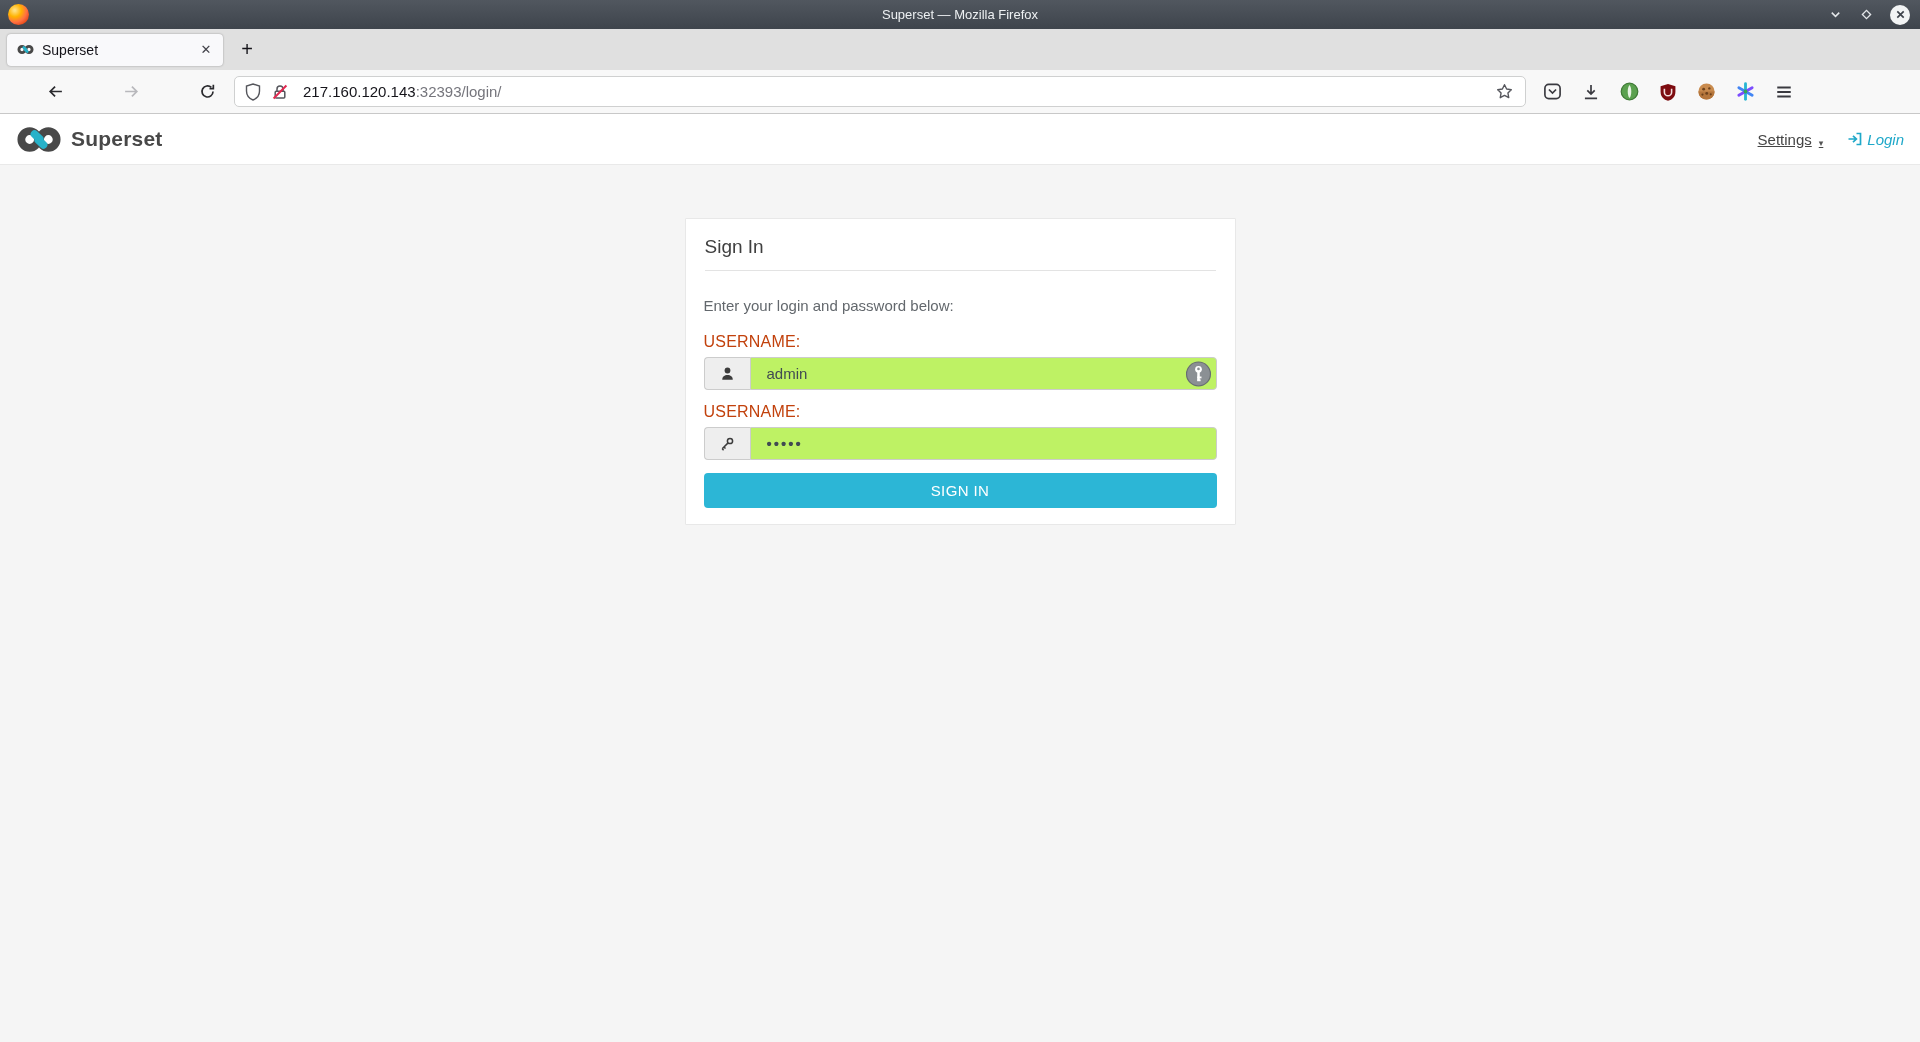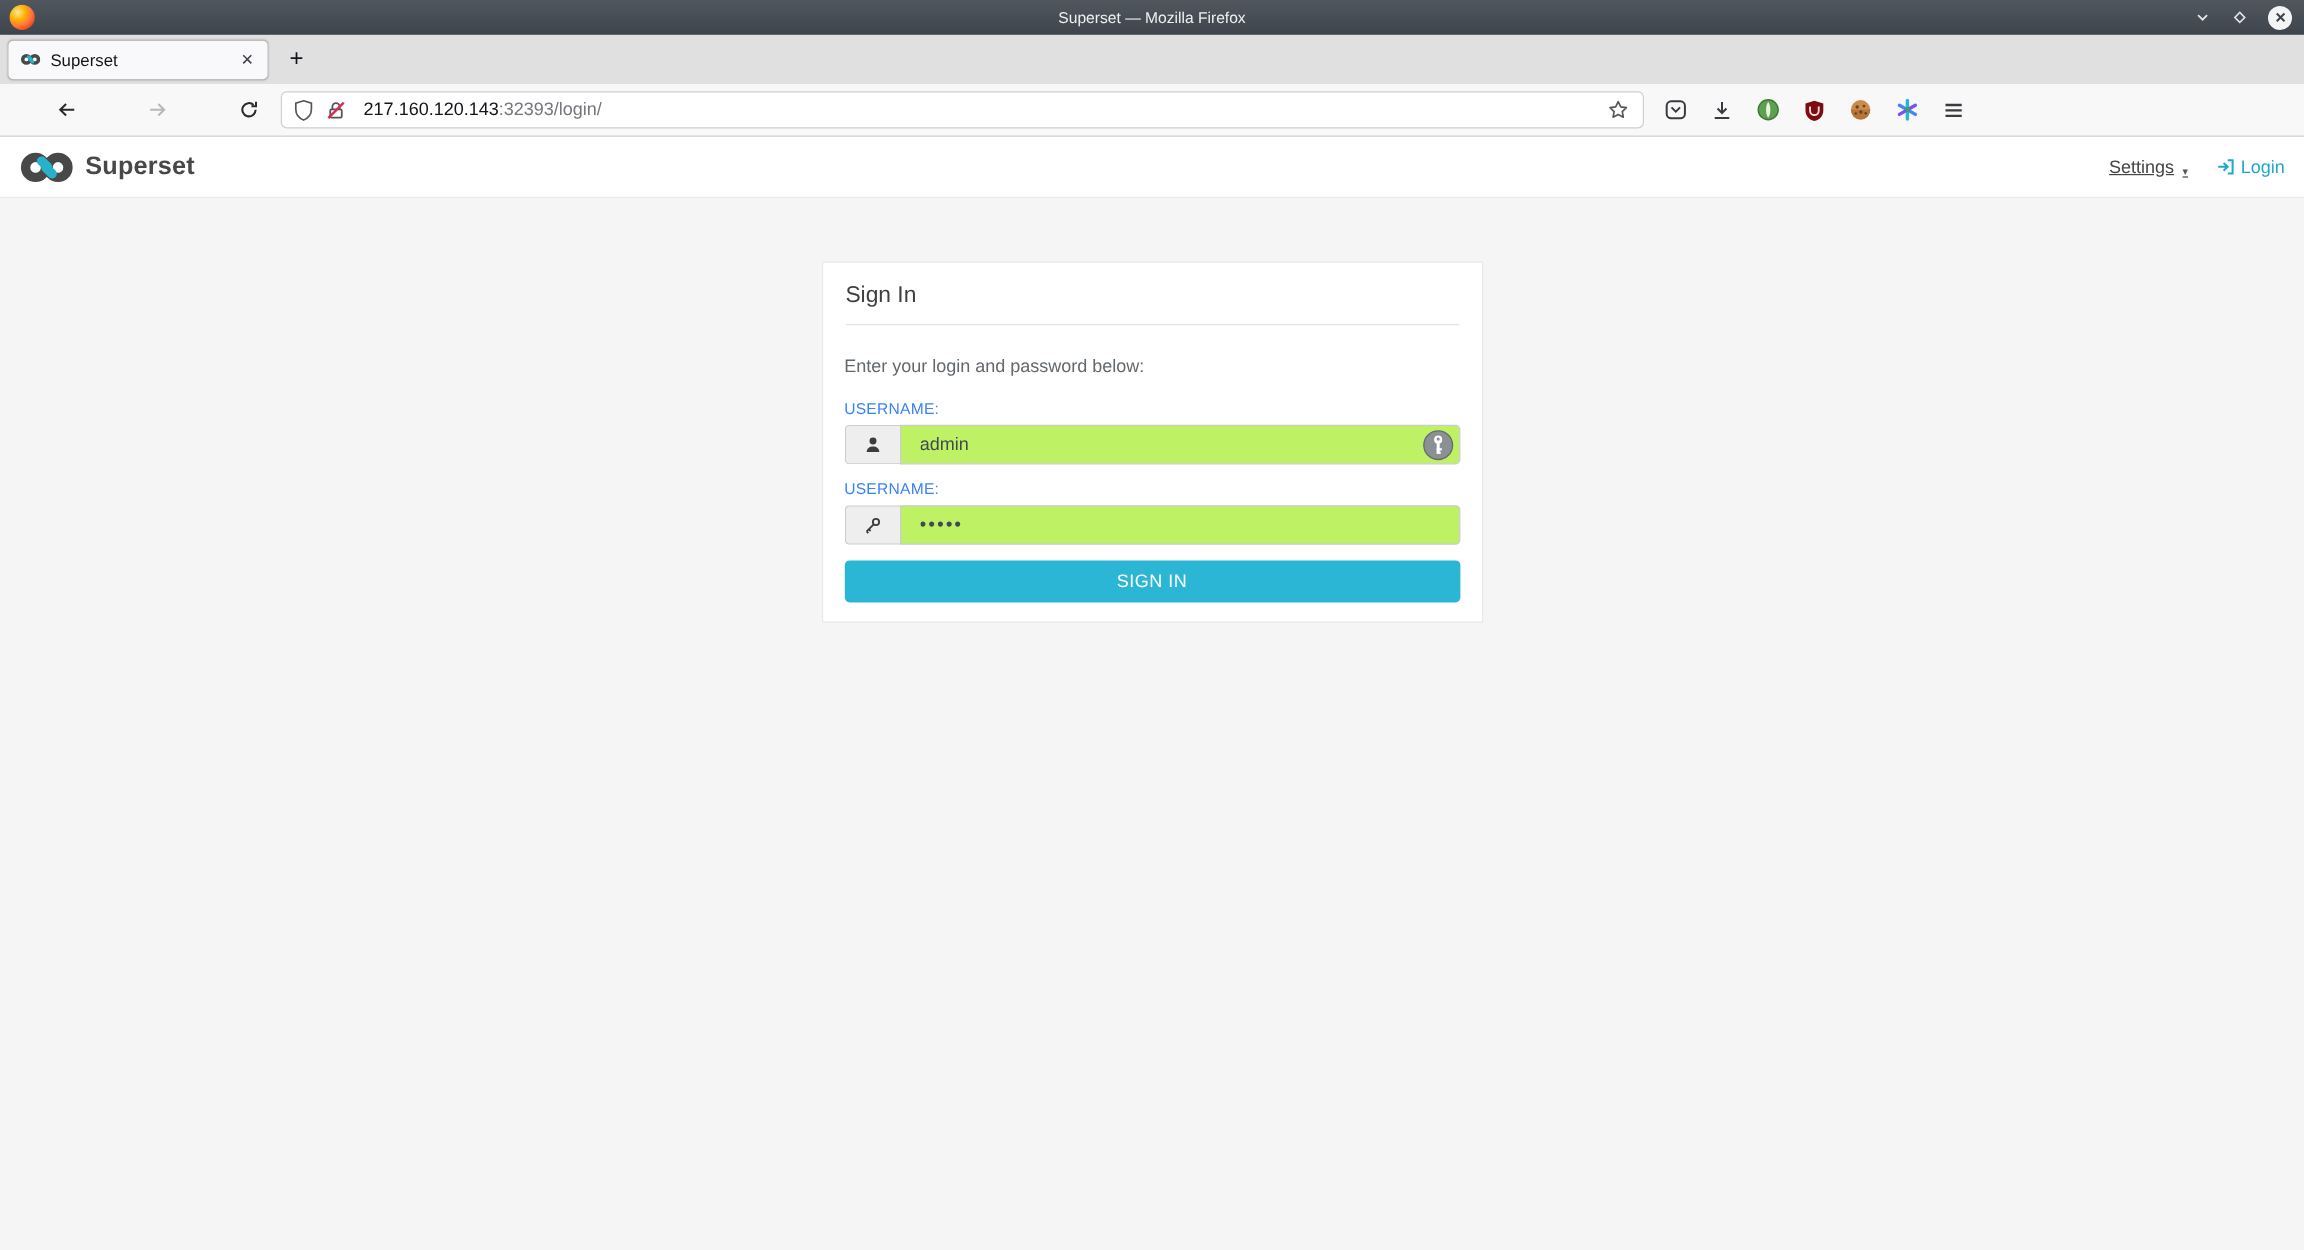--- a/index.html
+++ b/index.html
@@ -40,56 +40,56 @@
   }
   .tab-label { flex: 1; font-size: 14px; color: #15141a; white-space: nowrap; overflow: hidden; }
   .tab-close { width: 22px; height: 22px; display: flex; align-items: center; justify-content: center; font-size: 13px; color: #43434b; border-radius: 3px; }
   .newtab { width: 32px; height: 32px; margin-left: 8px; display: flex; align-items: center; justify-content: center; font-size: 20px; color: #15141a; border-radius: 4px; }
 
   
   .navbar { height: 44px; background: #f8f8f8; border-bottom: 1px solid #c8c8c8; display: flex; align-items: center; padding: 0 10px 0 0; }
   .nav-btns { display: flex; gap: 42px; margin-left: 38px; }
   .nav-btn { width: 34px; height: 34px; display: flex; align-items: center; justify-content: center; border-radius: 4px; }
   .urlbar {
-    width: 1136px; height: 31px; margin-left: 10px;
+    width: 1292px; height: 31px; margin-left: 10px;
     background: #fff; border: 1px solid #cfd0d0; border-radius: 5px;
     display: flex; align-items: center; padding: 0 10px;
   }
   .url-icon { margin-right: 10px; display: flex; align-items: center; }
   .url-text { font-size: 15px; margin-left: 4px; white-space: nowrap; }
   .url-host { color: #15141a; }
   .url-path { color: #75757c; }
   .url-spacer { flex: 1; }
   .toolbar-icons { display: flex; align-items: center; gap: 20px; margin-left: 17px; }
   .ti { display: flex; align-items: center; justify-content: center; }
 
   
   .site-header { height: 51px; background: #fff; border-bottom: 1px solid #e9e9e9; display: flex; align-items: center; padding: 0 16px; }
   .brand { display: flex; align-items: center; gap: 9px; text-decoration: none; }
   .brand-name { font-size: 21px; font-weight: 700; color: #484848; letter-spacing: .2px; }
   .header-right { margin-left: auto; display: flex; align-items: center; gap: 24px; }
   .settings-menu { display: flex; align-items: flex-end; gap: 7px; font-size: 15px; color: #454545; cursor: pointer; text-decoration: underline; }
   .settings-caret { font-size: 9px; color: #555; }
-  .login-link { display: flex; align-items: center; gap: 4px; font-size: 15px; color: #1FA8C9; text-decoration: none; }
+  .login-link { display: flex; align-items: center; gap: 4px; font-size: 15px; color: #1FA8C9; text-decoration: none; font-style: italic; }
 
   
   .content { height: 877px; display: flex; background: #f5f5f5; }
   .content-main { flex: 1; }
   .page-footer { height: 19px; background: #fafafa; border-top: 1px solid #ddd; }
 
   .card {
     width: 551px; margin: 53px auto 0;
     background: #fff; border: 1px solid #e8e8e8; border-radius: 1px;
   }
   .card-header { padding: 17px 19px 12px; }
   .card-title { font-size: 19px; font-weight: 400; color: #3f3f3f; }
   .card-divider { border: 0; border-top: 1px solid #e3e3e3; margin: 0 19px; }
   .card-body { padding: 26px 18px 16px; }
   .instruction { font-size: 15px; color: #63686d; margin-bottom: 19px; }
-  .field-label { font-size: 13px; color: #3b82f6; letter-spacing: .2px; margin-bottom: 6px; }
+  .field-label { font-size: 16px; color: #c2410c; letter-spacing: .2px; margin-bottom: 6px; }
   .input-group { display: flex; height: 33px; margin-bottom: 13px; position: relative; }
   .input-addon {
     width: 46px; background: #eee; border: 1px solid #ccc; border-right: 0;
     border-radius: 4px 0 0 4px; display: flex; align-items: center; justify-content: center;
   }
   .input-group input {
     flex: 1; min-width: 0; border: 1px solid #ccc; border-radius: 0 4px 4px 0;
     padding: 0 16px; font-size: 15px; color: #414a52; background: #bef264;
     outline: none; font-family: inherit;
   }

